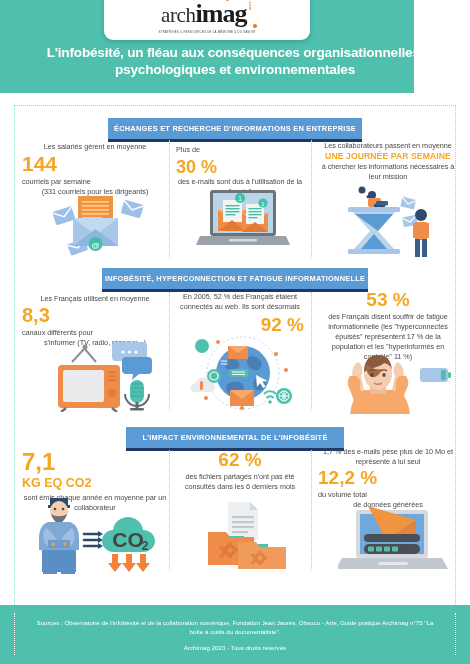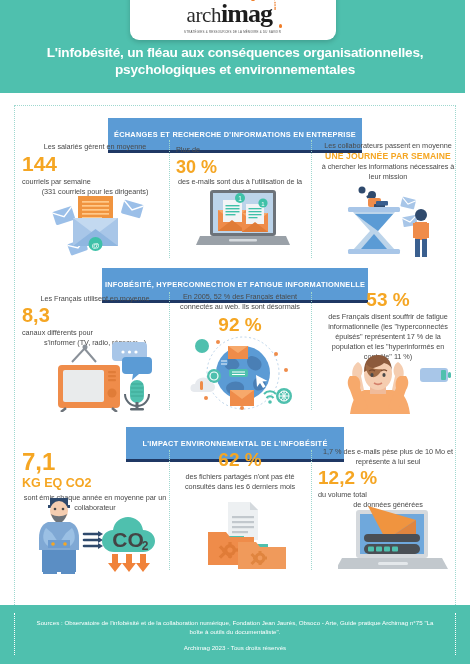--- a/index.html
+++ b/index.html
@@ -7,21 +7,21 @@
     width: 470px; height: 664px;
     font-family: "Liberation Sans", sans-serif;
     background: #ffffff;
     overflow: hidden;
     position: relative;
   }
   .page { width: 470px; height: 664px; position: relative; background: #fff; }
 
   
   .header {
-    position: absolute; left: 0; top: 0; width: 465px; height: 93px;
+    position: absolute; left: 0; top: 0; width: 414px; height: 93px;
     background: #4fc0ae;
   }
   .logo-card {
     position: absolute; left: 50%; transform: translateX(-50%);
     top: -14px; width: 206px; height: 54px;
     background: #fff; border-radius: 9px;
     box-shadow: 0 2px 5px rgba(0,0,0,.18);
     display: flex; flex-direction: column;
     align-items: center; justify-content: flex-end;
     padding-bottom: 6px;
@@ -64,21 +64,21 @@
   .dotted-frame {
     position: absolute; left: 14px; top: 105px;
     width: 442px; height: 500px;
     border-left: 1px dotted #9fd8cf;
     border-right: 1px dotted #9fd8cf;
     border-top: 1px dotted #9fd8cf;
   }
 
   
   .banner {
-    position: absolute; height: 32px;
+    position: absolute; height: 21px;
     background: #5b9bd5;
     display: flex; align-items: center; justify-content: center;
     color: #fff; font-size: 7.4px; font-weight: bold;
     letter-spacing: .25px; white-space: nowrap;
   }
   .banner::after {
     content: ""; position: absolute; left: 0; bottom: -3px;
     width: 100%; height: 3px; background: #1f3864;
   }
 
@@ -302,21 +302,21 @@
           <path d="M91 52h12M91 56h12M91 60h12M91 64h12"></path>
         </g>
       <path d="M85 62a12 12 0 0024 0" fill="none" stroke="#5f6a73" stroke-width="2"></path>
       <rect x="95.5" y="70" width="3" height="6" fill="#5f6a73"></rect>
       <rect x="90" y="76" width="14" height="2.6" rx="1.3" fill="#5f6a73"></rect>
     </svg>
   </div>
 
   <div class="col" style="left:176px; top:292px; width:128px;">
     <div class="t-small">En 2005, 52 % des Français étaient connectés au web. Ils sont désormais</div>
-    <div class="t-big" style="font-size:19px; margin-top:3px;">92 %</div>
+    <div class="t-big" style="font-size:19px; margin-top:3px;text-align:right;">92 %</div>
   </div>
   <div class="ill" style="left:190px; top:334px;">
     <svg width="106" height="78" viewBox="0 0 106 78">
       <circle cx="53" cy="39" r="36" fill="none" stroke="#bcd4ea" stroke-width="1" stroke-dasharray="2 2.5"></circle>
       <circle cx="53" cy="39" r="27" fill="#5b9bd5"></circle>
       <g fill="#4a7fb5">
         <path d="M36 26c6-4 11-1 13 3s-4 8-9 7-8-7-4-10z"></path>
         <path d="M62 22c7 1 11 6 9 11s-9 4-12 0 -3-11 3-11z"></path>
         <path d="M42 48c7-2 13 2 12 7s-8 9-14 5-5-10 2-12z"></path>
         <path d="M68 44c6 0 9 5 7 9s-9 5-11 1 -1-10 4-10z"></path>

